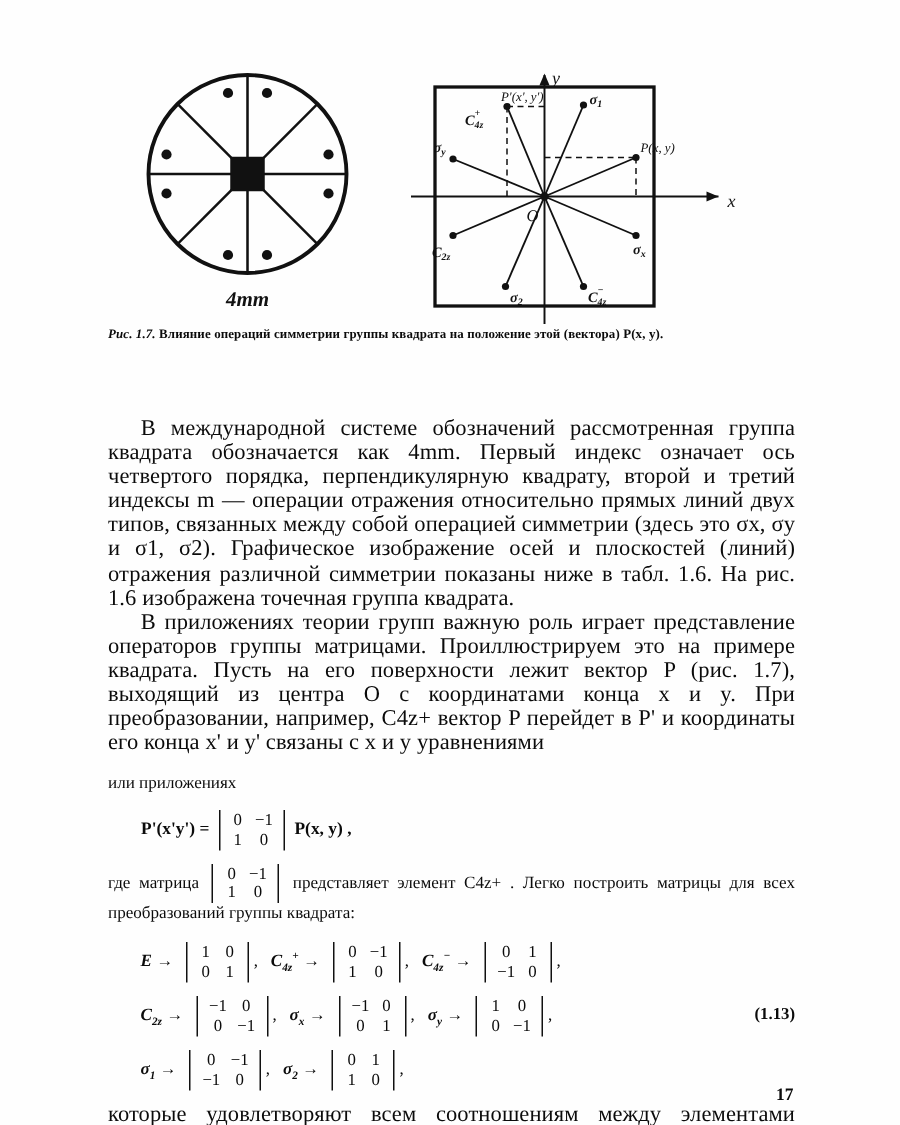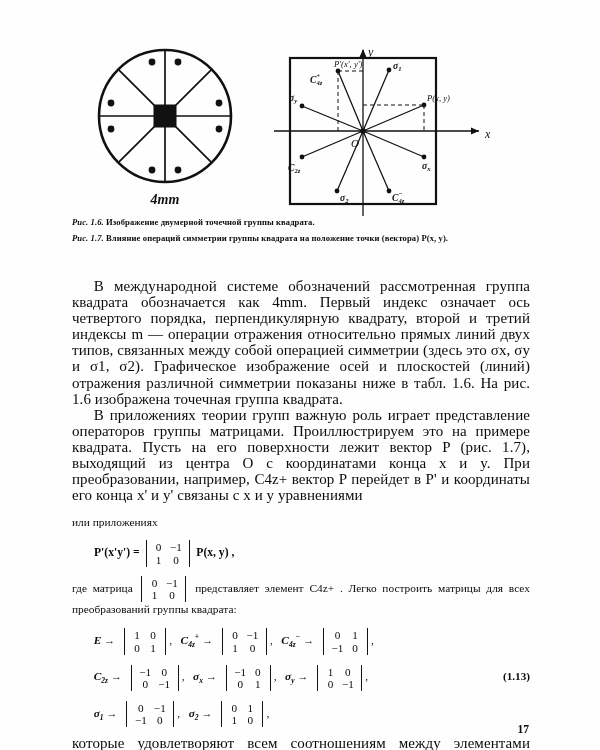--- a/index.html
+++ b/index.html
@@ -267,22 +267,21 @@
           </text>
           <text x="120" y="163">
             <tspan>C</tspan><tspan font-size="6.6" dy="2.4">4z</tspan><tspan font-size="6.6" dx="-6" dy="-7.8">−</tspan>
           </text>
         </g>
       </svg>
     </div>
   </div>
 
   <div class="captions">
-    <p class="cap"><span class="lbl">Рис. 1.6.</span><span> Изображение двумерной точечной группы квадрата.</span></p>
-    <p class="cap"><span class="lbl">Рис. 1.7.</span><span> Влияние операций симметрии группы квадрата на положение точки  (вектора) P(x, y).</span></p>
+    <p class="cap"><span class="lbl">Рис. 1.7.</span><span> Влияние операций симметрии группы квадрата на положение этой  (вектора) P(x, y).</span></p>
   </div>
 
   <div class="body-text">
 
     <p class="para">В международной системе обозначений рассмотренная группа квадрата обозначается как 4mm. Первый индекс означает ось четвертого порядка, перпендикулярную квадрату, второй и третий индексы m — операции отражения относительно прямых линий двух типов, связанных между собой операцией симметрии (здесь это σx, σy и σ1, σ2). Графическое изображение осей и плоскостей (линий) отражения различной симметрии показаны ниже в табл. 1.6. На рис. 1.6 изображена точечная группа квадрата.</p>
 
     <p class="para">В приложениях теории групп важную роль играет представление операторов группы матрицами. Проиллюстрируем это на примере квадрата. Пусть на его поверхности лежит вектор P (рис. 1.7), выходящий из центра O с координатами конца x и y. При преобразовании, например, C4z+ вектор P перейдет в P' и координаты его конца x' и y' связаны с x и y уравнениями</p>
 
 
     <div class="runin">или приложениях</div>

